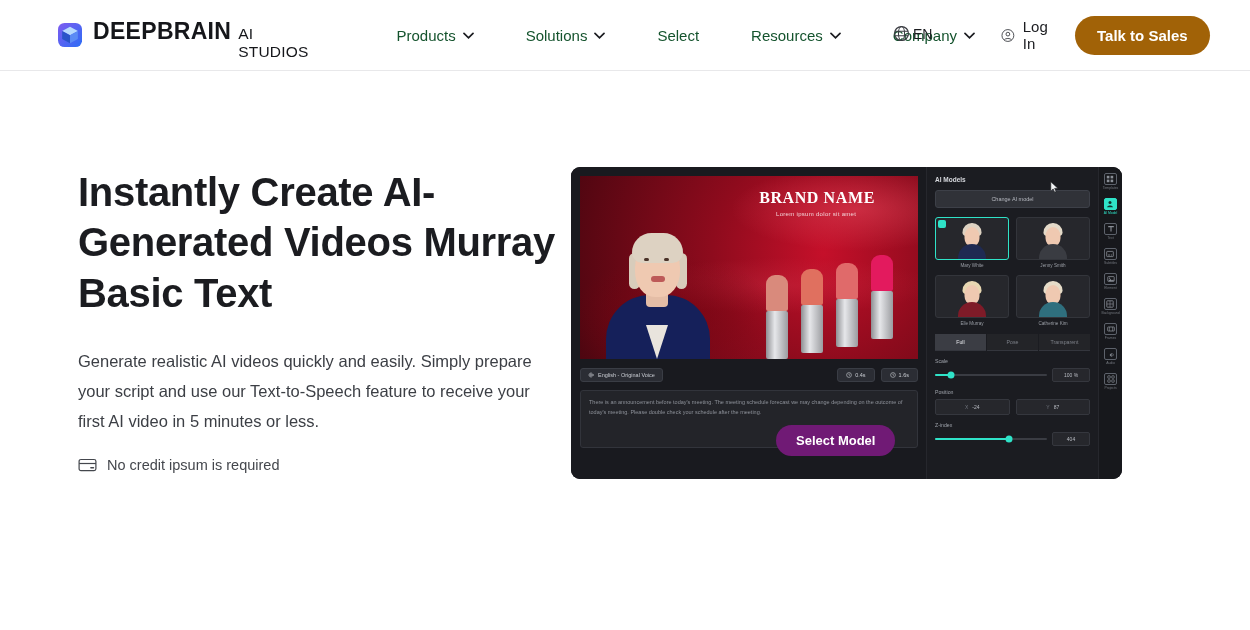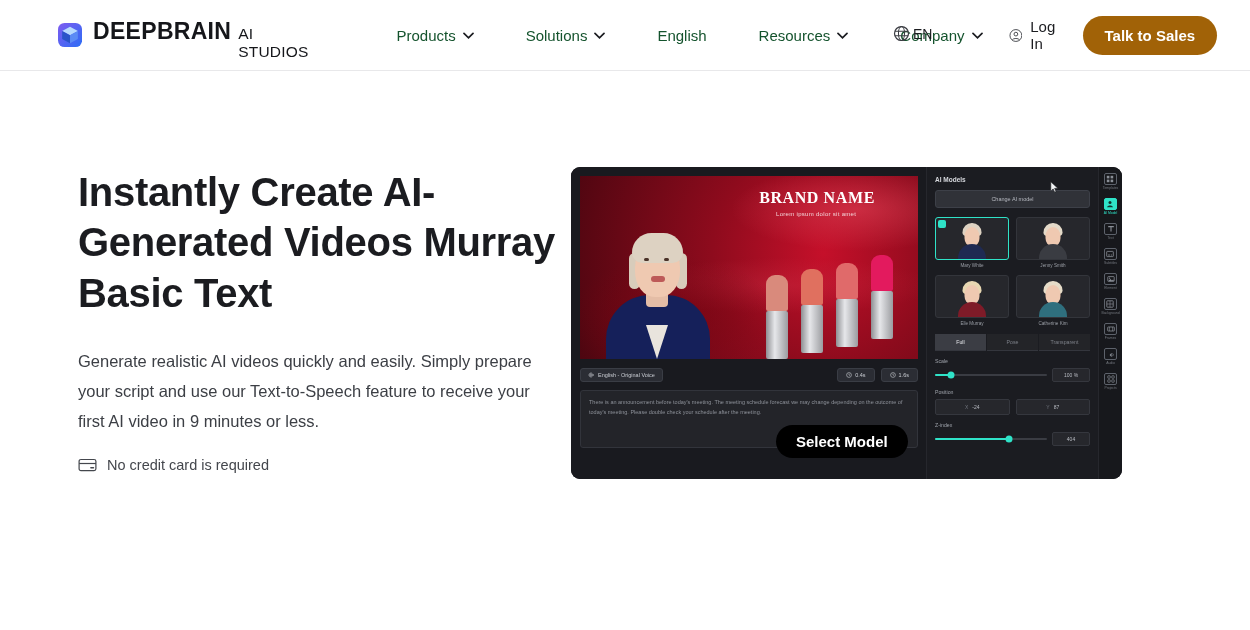--- a/index.html
+++ b/index.html
@@ -259,22 +259,22 @@
     width: 13px; height: 12px; border: 1px solid #5d626b; border-radius: 2px;
     display: flex; align-items: center; justify-content: center;
   }
   .rail-item.on .rail-box { background: #2fe3c8; border-color: #2fe3c8; }
   .rail-lab { font-size: 3.4px; color: #74787f; }
   .rail-item.on .rail-lab { color: #2fe3c8; }
   .rail-glyph { width: 8px; height: 8px; display: block; }
 
   .select-model {
     position: absolute; left: 205px; top: 258px;
-    background: #000000; color: #ffffff;
-    font-size: 15px; font-weight: 700;
+    background: #701a75; color: #ffffff;
+    font-size: 13px; font-weight: 700;
     padding: 8px 20px; border-radius: 18px; white-space: nowrap; cursor: pointer;
   }
   .mock-cursor { position: absolute; left: 479px; top: 14px; width: 9px; height: 12px; }
 </style>
 </head>
 <body>
 
 <div class="header">
 
   <div class="brand">
@@ -303,21 +303,21 @@
           <path d="M1 1.4 L5.5 5.8 L10 1.4" fill="none" stroke="#1b1c20" stroke-width="1.7" stroke-linecap="round"></path>
         </svg>
     </div>
     <div class="nav-item">
       <span>Solutions</span>
       <svg class="caret" viewBox="0 0 11 7">
           <path d="M1 1.4 L5.5 5.8 L10 1.4" fill="none" stroke="#1b1c20" stroke-width="1.7" stroke-linecap="round"></path>
         </svg>
     </div>
     <div class="nav-item">
-      <span>English</span>
+      <span>Select</span>
     </div>
     <div class="nav-item">
       <span>Resources</span>
       <svg class="caret" viewBox="0 0 11 7">
           <path d="M1 1.4 L5.5 5.8 L10 1.4" fill="none" stroke="#1b1c20" stroke-width="1.7" stroke-linecap="round"></path>
         </svg>
     </div>
     <div class="nav-item">
       <span>Company</span>
       <svg class="caret" viewBox="0 0 11 7">
@@ -345,28 +345,28 @@
       <span>Log In</span>
     </div>
     <button class="btn-sales">Talk to Sales</button>
   </div>
 </div>
 
 <div class="hero">
 
   <div class="hero-left">
     <h1 class="hero-title">Instantly Create AI-Generated Videos Murray Basic Text</h1>
-    <p class="hero-sub">Generate realistic AI videos quickly and easily. Simply prepare your script and use our Text-to-Speech feature to receive your first AI video in 9 minutes or less.</p>
+    <p class="hero-sub">Generate realistic AI videos quickly and easily. Simply prepare your script and use our Text-to-Speech feature to receive your first AI video in 5 minutes or less.</p>
     <div class="nocard">
       <svg class="card-ic" viewBox="0 0 20 15">
         <rect x="1" y="1.6" width="18" height="12" rx="2" fill="none" stroke="#44474d" stroke-width="1.3"></rect>
         <path d="M1 5.9 H19" stroke="#44474d" stroke-width="1.3"></path>
         <path d="M13.6 10.4 H16.4" stroke="#44474d" stroke-width="1.6" stroke-linecap="round"></path>
       </svg>
-      <span>No credit card is required</span>
+      <span>No credit ipsum is required</span>
     </div>
   </div>
 
   <div class="hero-right">
     <div class="mock">
 
       <div class="stage">
         <div class="video">
           <div class="silk"></div>
 

